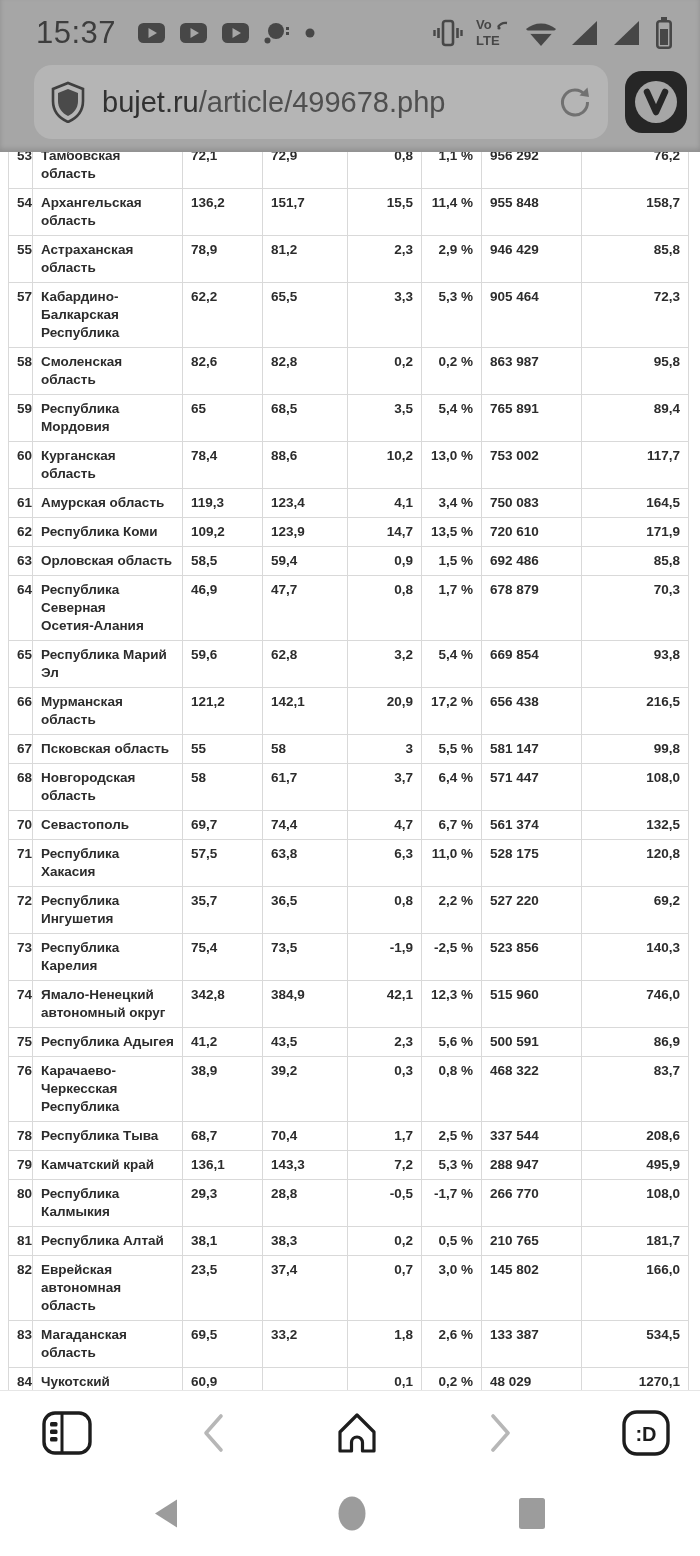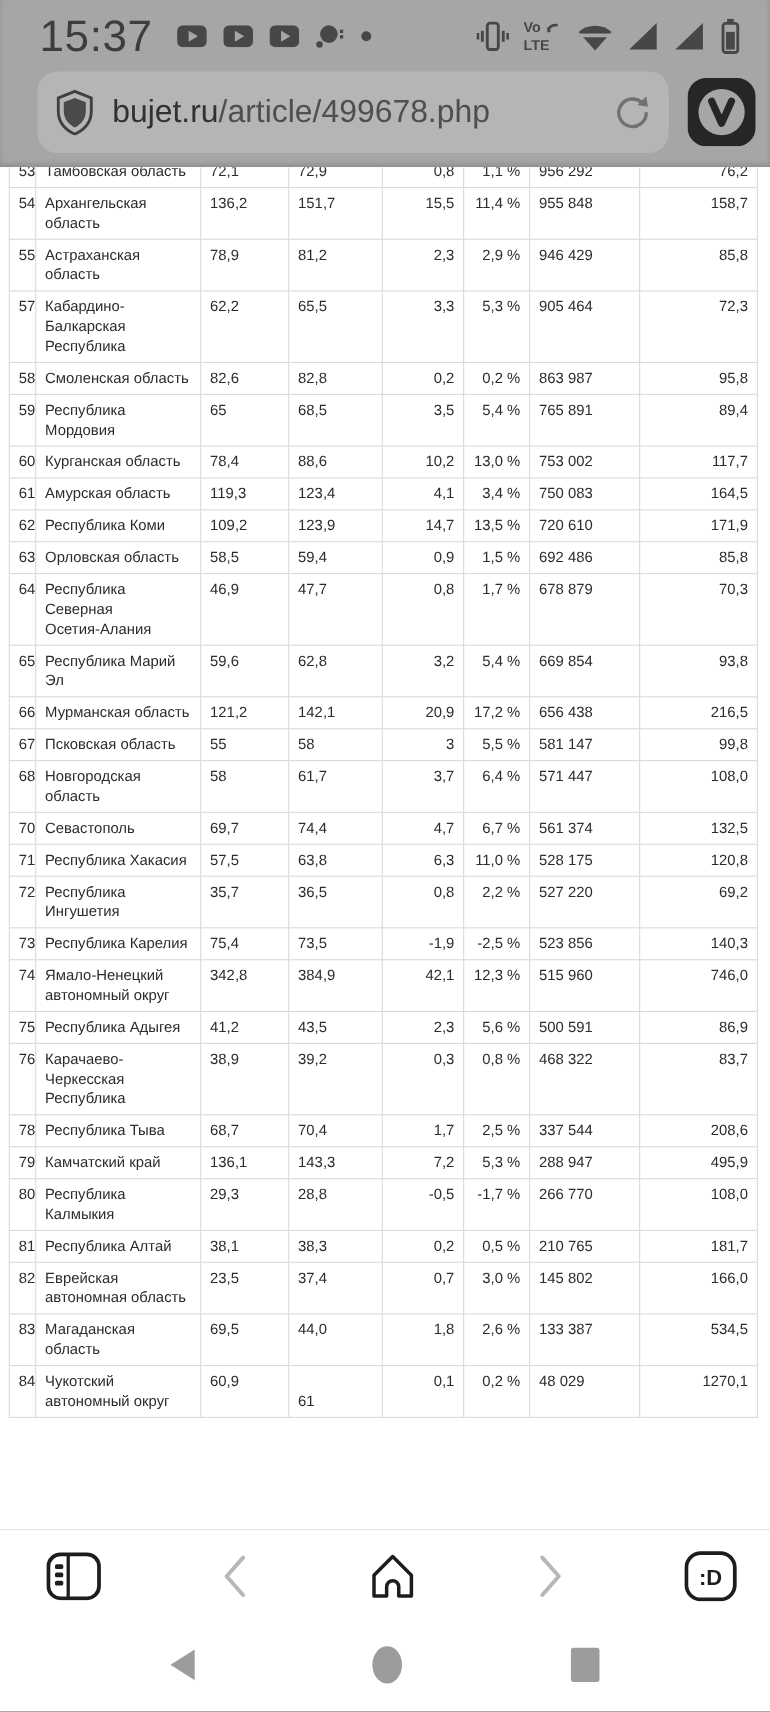--- a/index.html
+++ b/index.html
@@ -7,32 +7,32 @@
     position:relative; width:700px; height:1556px; overflow:hidden;
     background:#fff; font-family:"Liberation Sans", sans-serif;
     -webkit-font-smoothing:antialiased;
   }
   
   .chrome {
     position:absolute; top:0; left:0; width:700px; height:152px;
     background:var(--chrome-bg); box-shadow:inset 0 -3px 5px rgba(0,0,0,.14);
   }
   .statusbar { display:flex; align-items:center; height:58px; padding:8px 26px 0 36px; box-sizing:border-box; }
-  .time { font-size:40px; color:#3d3d3d; margin-right:22px; letter-spacing:.5px; }
+  .time { font-size:31px; color:#3d3d3d; margin-right:22px; letter-spacing:.5px; }
   .notifs { display:flex; align-items:center; gap:15px; }
   .sys { margin-left:auto; display:flex; align-items:center; gap:13px; }
   .urlrow { display:flex; align-items:center; height:86px; padding:2px 13px 0 34px; box-sizing:border-box; gap:17px; }
   .pill {
     flex:1; height:74px; background:var(--address-pill); border-radius:18px;
     display:flex; align-items:center; gap:16px; padding:3px 16px; box-sizing:border-box;
   }
   .url { flex:1; font-size:29px; color:var(--url-text); white-space:nowrap; overflow:hidden; }
   .url .path { color:var(--url-path); }
   
-  .content { position:absolute; top:152px; left:0; width:700px; height:1238px; overflow:hidden; background:#fff; }
+  .content { position:absolute; top:152px; left:0; width:700px; height:1238px; overflow:hidden; background:#fff;font-weight:bold; }
   table.regions {
     border-collapse:collapse; table-layout:fixed; width:680px;
     margin:-11px 0 0 8px; font-size:13.5px; color:var(--table-text);
   }
   table.regions td { border:1px solid var(--table-border); padding:5px 8px; vertical-align:top; line-height:18px; overflow:hidden; }
   td.col0 { padding:5px 2px 5px 6px; }
   td.col1 { white-space:pre-line; padding:5px 4px 5px 8px; }
   td.col3 { text-align:left; white-space:pre-line; }
   td.col4, td.col5, td.col7 { text-align:right; }
   td.col5 { padding:5px 8px 5px 2px; }
@@ -425,21 +425,21 @@
             <td class="col3">37,4</td>
             <td class="col4">0,7</td>
             <td class="col5">3,0 %</td>
             <td class="col6">145 802</td>
             <td class="col7">166,0</td>
           </tr>
           <tr>
             <td class="col0">83</td>
             <td class="col1">Магаданская область</td>
             <td class="col2">69,5</td>
-            <td class="col3">44,0</td>
+            <td class="col3">33,2</td>
             <td class="col4">1,8</td>
             <td class="col5">2,6 %</td>
             <td class="col6">133 387</td>
             <td class="col7">534,5</td>
           </tr>
           <tr>
             <td class="col0">84</td>
             <td class="col1">Чукотский
 автономный округ</td>
             <td class="col2">60,9</td>

